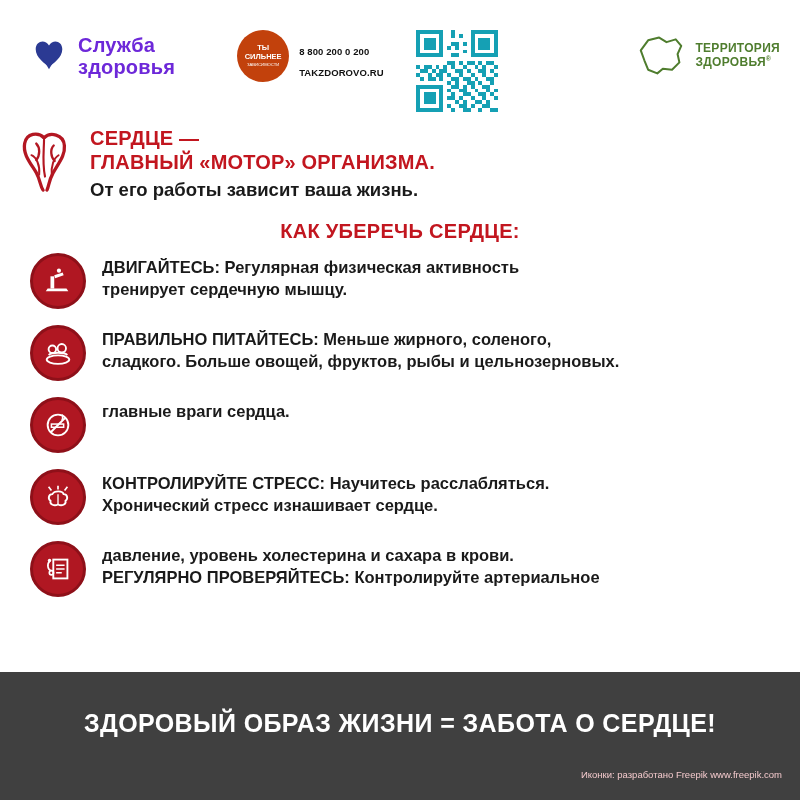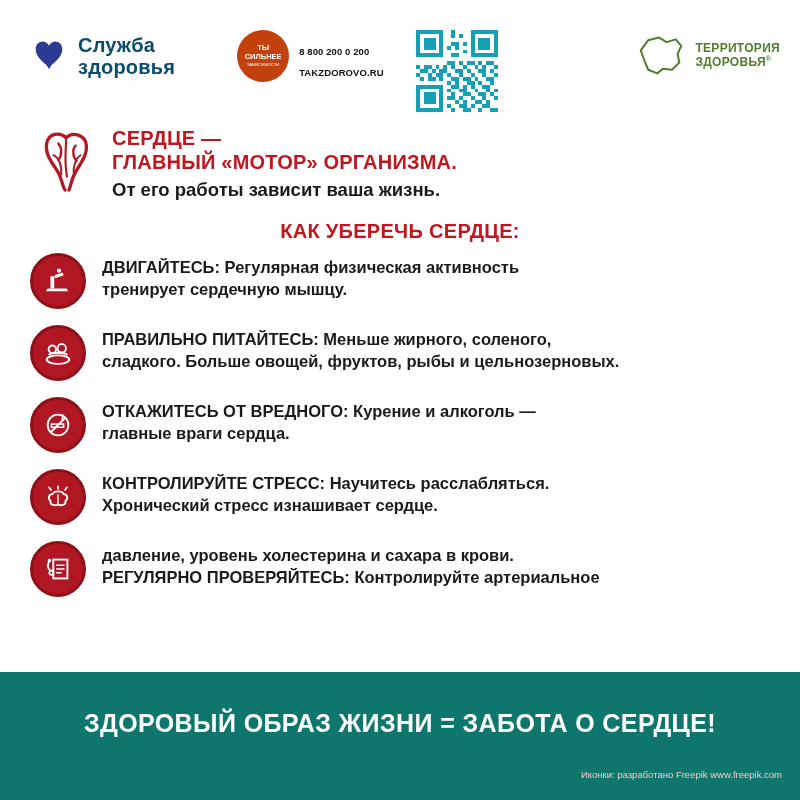--- a/index.html
+++ b/index.html
@@ -39,21 +39,21 @@
     margin-top: 16px;
   }
   .brand-mark {
     width: 38px;
     height: 38px;
     flex: 0 0 auto;
   }
   .brand-text {
     font-size: 20px;
     font-weight: bold;
-    color: #0c4a6e;
+    color: #6d28d9;
     line-height: 1.12;
     letter-spacing: .2px;
   }
 
   .header-center {
     display: flex;
     align-items: flex-start;
     gap: 10px;
     margin-left: 62px;
     margin-top: 12px;
@@ -127,22 +127,21 @@
   }
   .terr-text .reg {
     font-size: 7px;
     vertical-align: super;
   }
 
   
   .hero {
     display: flex;
     align-items: flex-start;
-    padding: 8px 30px 0 30px;
-    margin-left: 6px;
+    padding: 8px 30px 0 14px;
   }
   .hero-icon {
     width: 62px;
     height: 64px;
     flex: 0 0 auto;
     margin-top: 4px;
   }
   .hero-text {
     margin-left: 14px;
   }
@@ -211,21 +210,21 @@
     font-weight: bold;
   }
 
   
   .footer {
     position: absolute;
     left: 0;
     bottom: 0;
     width: 800px;
     height: 128px;
-    background: #0f766e;
+    background: #404040;
     display: flex;
     align-items: center;
     justify-content: center;
   }
   .footer-text {
     color: #ffffff;
     font-size: 25px;
     font-weight: bold;
     letter-spacing: .4px;
     text-align: center;
@@ -448,23 +447,20 @@
     <div class="tip">
       <div class="tip-badge">
         <svg viewBox="0 0 34 34" width="32" height="32" aria-hidden="true">
           <circle cx="17" cy="17" r="11" fill="none" stroke="#ffffff" stroke-width="2"></circle>
           <line x1="9" y1="25" x2="25" y2="9" stroke="#ffffff" stroke-width="2"></line>
           <rect x="10" y="16" width="13" height="3.4" fill="none" stroke="#ffffff" stroke-width="1.6"></rect>
           <path d="M21 12 C23 10, 21 8, 22 6" fill="none" stroke="#ffffff" stroke-width="1.6"></path>
         </svg>
       </div>
       <div class="tip-body">
-        <div class="tip-line">
-          <span class="lead">ОТКАЖИТЕСЬ ОТ ВРЕДНОГО:</span><span class="rest"> Курение и алкоголь —</span>
-        </div>
         <div class="tip-line">главные враги сердца.</div>
       </div>
     </div>
 
     <div class="tip">
       <div class="tip-badge">
         <svg viewBox="0 0 34 34" width="32" height="32" aria-hidden="true">
           <path d="M11 14 C7 14, 6 19, 9 21 C8 25, 13 27, 17 25 C21 27, 26 25, 25 21 C28 19, 27 14, 23 14 C22 10, 13 10, 11 14 Z" fill="none" stroke="#ffffff" stroke-width="2"></path>
           <path d="M17 14 L17 25" fill="none" stroke="#ffffff" stroke-width="1.4"></path>
           <line x1="17" y1="9" x2="17" y2="5" stroke="#ffffff" stroke-width="1.8"></line>

